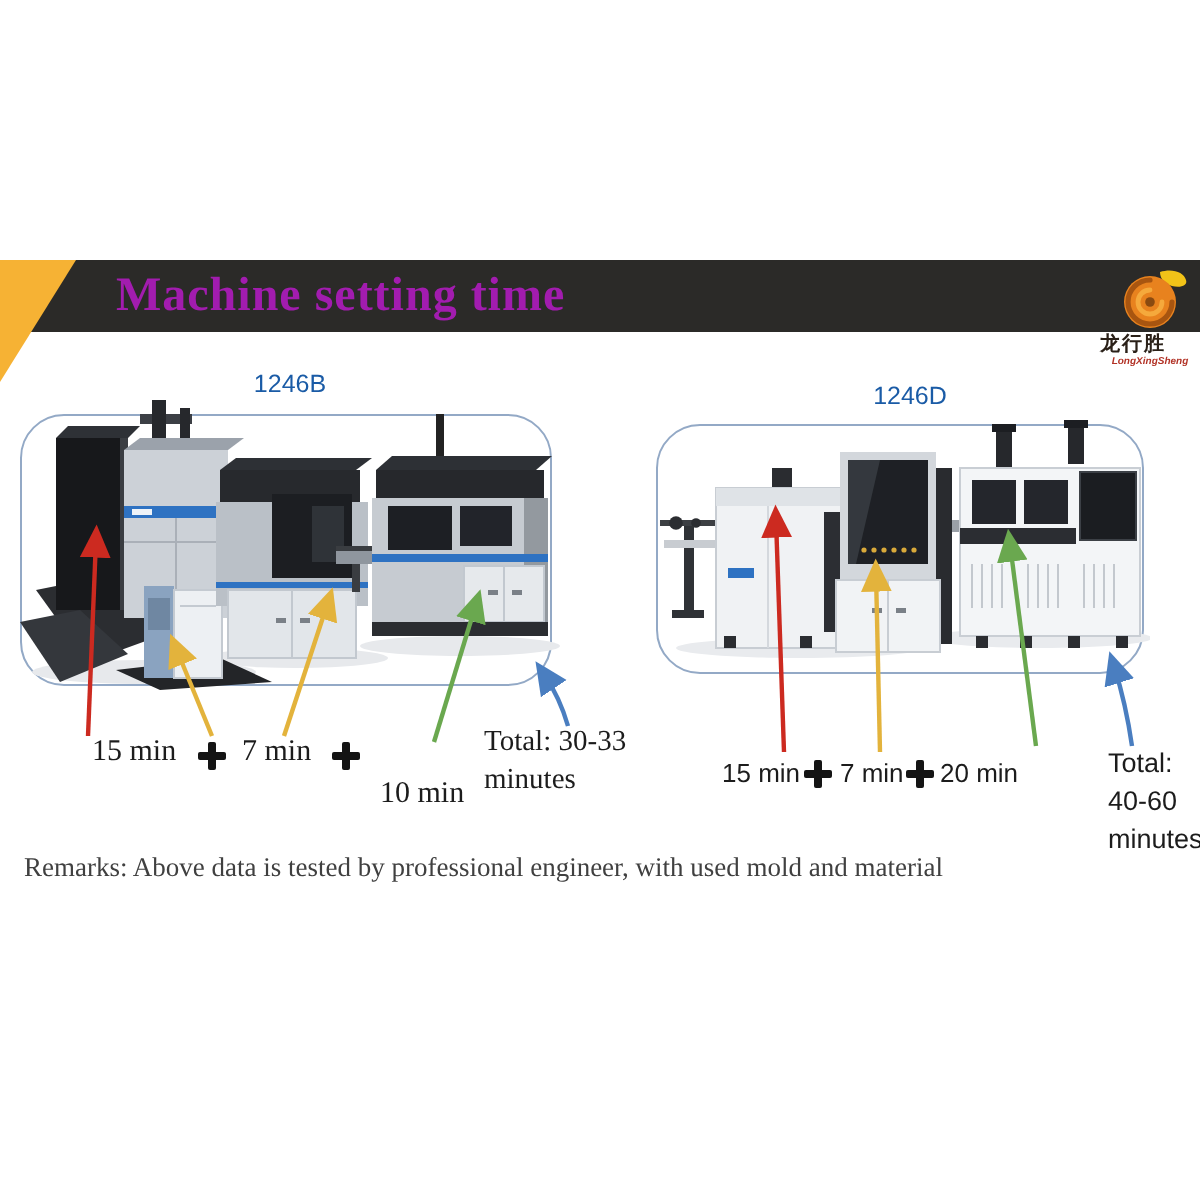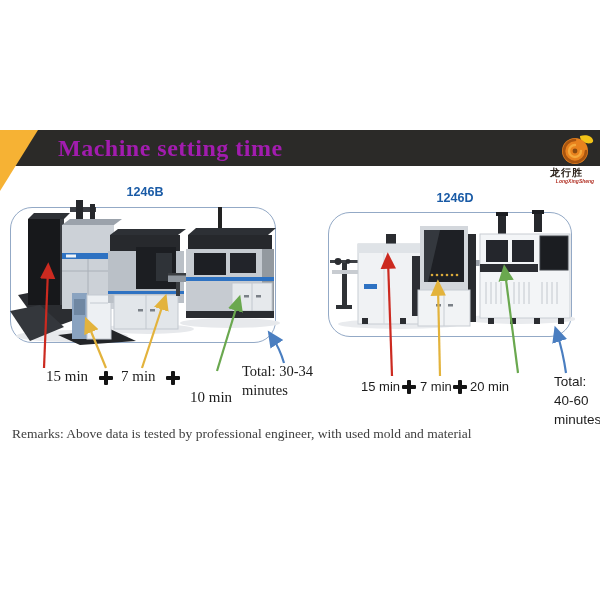--- a/index.html
+++ b/index.html
@@ -18,21 +18,21 @@
   .logo-cn{position:absolute;left:550px;top:167px;width:50px;
        font-size:10px;font-weight:bold;color:#2a2018;letter-spacing:1px;line-height:11px;}
   .logo-en{position:absolute;left:550px;top:178px;width:50px;text-align:center;
        font-size:5px;font-style:italic;font-weight:bold;color:#b23226;line-height:7px;}
 
   
   .mbox{position:absolute;border:1.5px solid #93a9c6;border-radius:22px;background:transparent;}
   .box-b{left:10px;top:207px;width:264px;height:134px;}
   .box-d{left:328px;top:212px;width:242px;height:123px;}
 
-  .mlabel{position:absolute;width:90px;text-align:center;font-size:12.5px;font-weight:bold;color:#1a5ba6;}
+  .mlabel{position:absolute;width:90px;text-align:center;font-size:12.5px;font-weight:normal;color:#1a5ba6;}
   .label-b{left:100px;top:185px;}
   .label-d{left:410px;top:191px;}
 
   
   .trow-b{font-family:"Liberation Serif",serif;font-size:15px;color:#1c1c1c;position:absolute;top:368px;}
   .trow-d{font-family:"Liberation Sans",sans-serif;font-size:13px;color:#1c1c1c;position:absolute;top:379px;}
   .total-b{position:absolute;left:242px;top:362px;font-family:"Liberation Serif",serif;
        font-size:14.5px;line-height:19px;color:#1c1c1c;}
   .total-d{position:absolute;left:527px;top:372px;font-family:"Liberation Sans",sans-serif;
        font-size:13.5px;line-height:19px;color:#1c1c1c;margin-left:27px;}
@@ -238,21 +238,21 @@
       <path d="M566,373 Q563,352 557,333" fill="none" stroke="#4a7ec0" stroke-width="2.2" marker-end="url(#head-blue)"></path>
     </g>
   </svg>
 
   <span class="trow-b" style="left:46px;">15 min</span>
   <span class="plus" style="left:99px;top:371px;"></span>
   <span class="trow-b" style="left:121px;">7 min</span>
   <span class="plus" style="left:166px;top:371px;"></span>
   <span class="trow-b" style="left:190px;margin-top:21px;">10 min</span>
   <div class="total-b">
-    <div>Total: 30-34</div>
+    <div>Total: 30-33</div>
     <div>minutes</div>
   </div>
 
   <span class="trow-d" style="left:361px;">15 min</span>
   <span class="plus" style="left:402px;top:380px;"></span>
   <span class="trow-d" style="left:420px;">7 min</span>
   <span class="plus" style="left:453px;top:380px;"></span>
   <span class="trow-d" style="left:470px;text-align:right;">20 min</span>
   <div class="total-d">
     <div>Total: 40-60</div>

